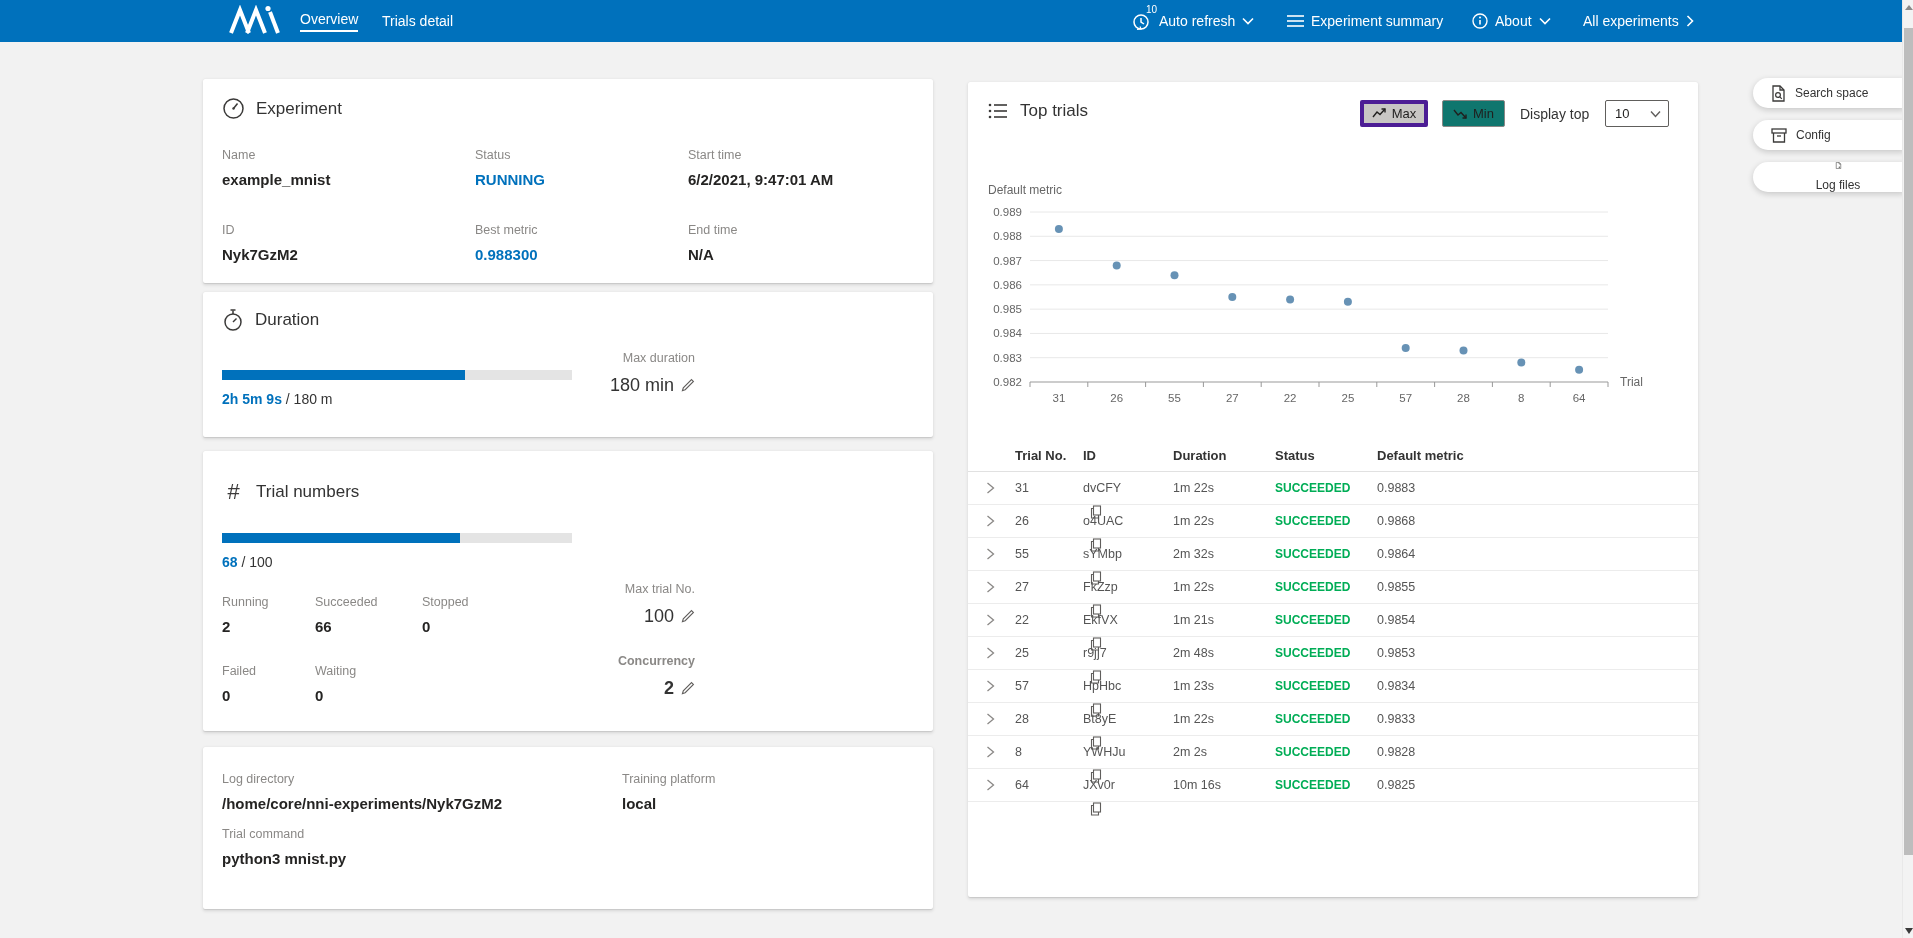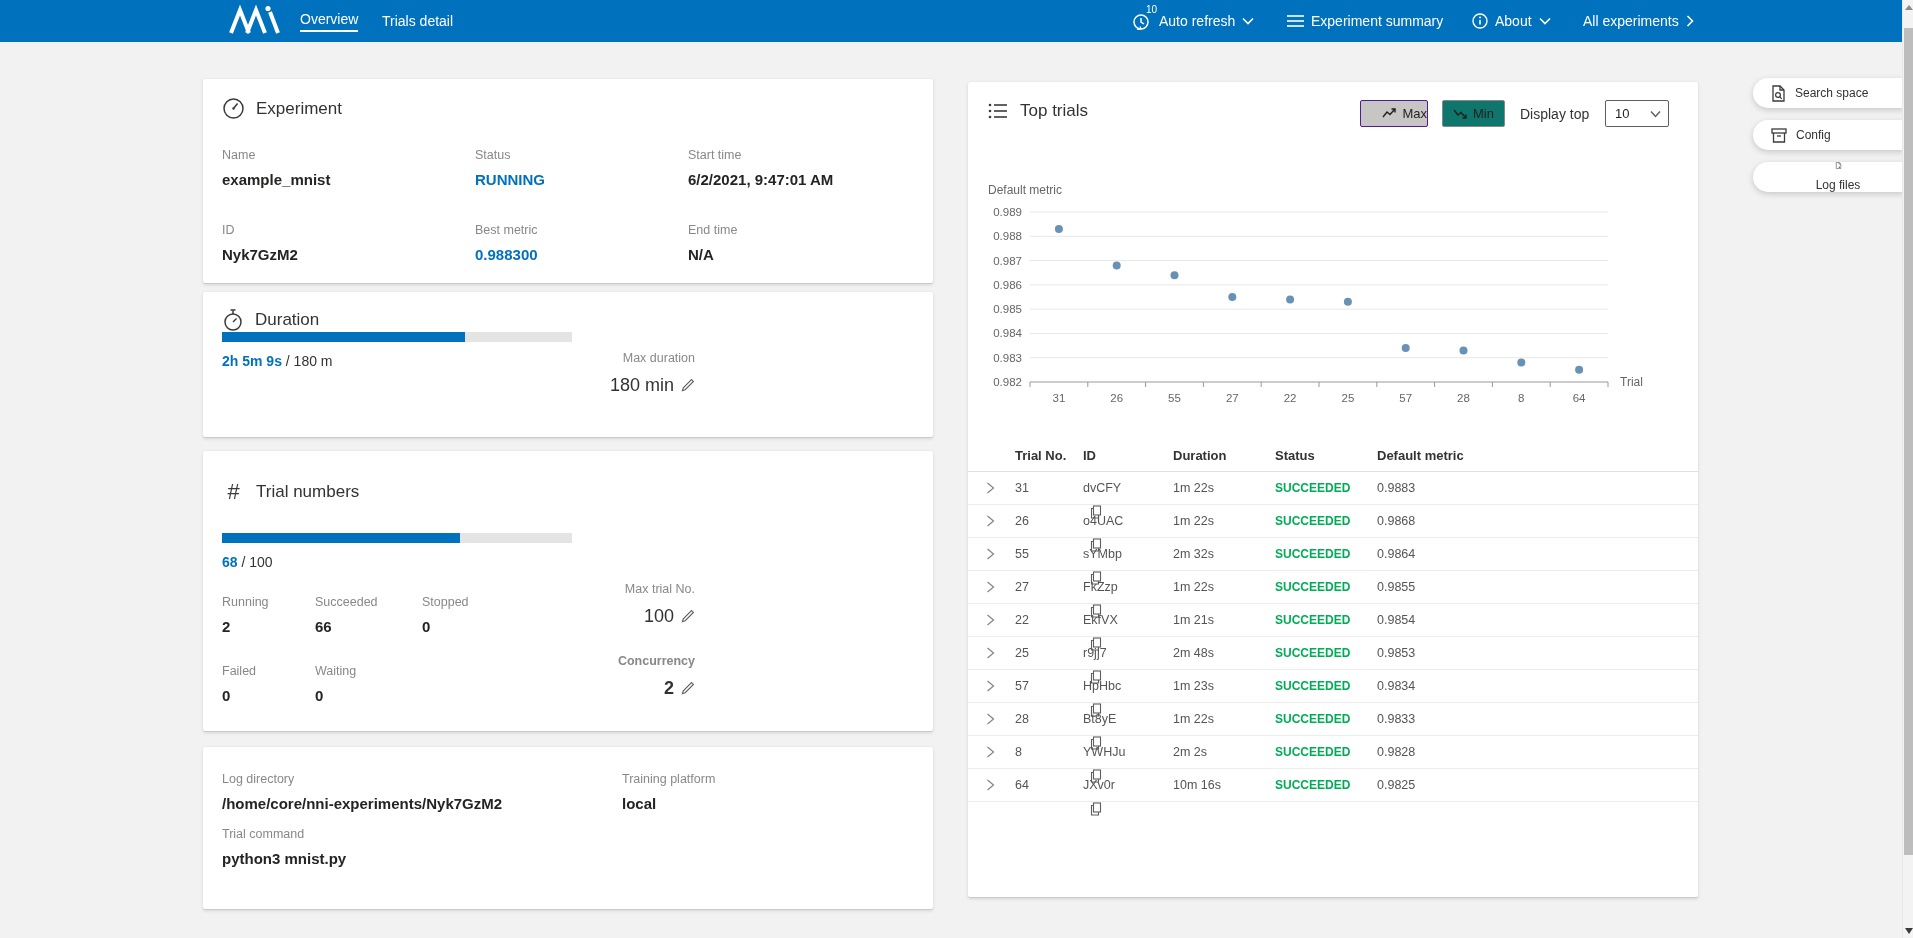--- a/index.html
+++ b/index.html
@@ -28,38 +28,38 @@
   .cardtitle{display:flex;align-items:center;gap:11px;font-size:17px;color:#333;font-weight:500;}
   .cardtitle svg{flex:0 0 auto;}
   .lbl{font-size:12.5px;color:var(--label);line-height:16px;}
   .val{font-size:15px;font-weight:700;color:var(--value);margin-top:7px;line-height:20px;}
   .val.accent{color:var(--accent);}
 
   .card-experiment{left:203px;top:79px;width:730px;height:204px;padding:18px 0 0 19px;}
   .fields{display:grid;grid-template-columns:253px 213px auto;row-gap:32px;margin-top:27px;}
 
   .card-duration{left:203px;top:292px;width:730px;height:145px;padding:16px 0 0 19px;}
-  .pwrap{width:350px;}
+  .pwrap{width:350px;margin-top:38px;}
   .pbar{width:350px;height:10px;background:#e4e4e4;}
   .pbar > div{height:100%;background:var(--accent);}
   .ptext{margin-top:11px;font-size:14px;color:#333;}
   .ptext b{color:var(--accent);font-weight:700;}
   .rightcol{position:absolute;left:380px;width:112px;text-align:right;}
   .rightcol .editrow{margin-top:9px;font-size:18px;color:#333;display:flex;justify-content:flex-end;align-items:center;gap:6px;}
 
   .card-trials{left:203px;top:451px;width:730px;height:280px;padding:28px 0 0 19px;}
   .stats{display:grid;grid-template-columns:93px 107px auto;row-gap:26px;margin-top:24px;width:350px;}
 
   .card-log{left:203px;top:747px;width:730px;height:162px;padding:24px 0 0 19px;}
   .loggrid{display:grid;grid-template-columns:400px auto;row-gap:12px;}
 
   
   .card-toptrials{left:968px;top:82px;width:730px;height:815px;padding:18px 0 0 19px;}
   .btn{position:absolute;height:27px;display:flex;align-items:center;justify-content:center;gap:6px;font-size:13px;color:#201f1e;border-radius:2px;cursor:pointer;}
-  .btn.sel{background:#c8c6c4;border:1px solid #4c1d95;justify-content:flex-end;}
+  .btn.sel{background:#c8c6c4;border:4px solid #4c1d95;}
   .btn.plain{background:#0f766e;border:1px solid #8a8886;}
   .displaytop{position:absolute;left:552px;top:24px;font-size:14px;color:#333;}
   .dropdown{position:absolute;left:637px;top:18px;width:64px;height:27px;border:1px solid #605e5c;border-radius:2px;display:flex;align-items:center;font-size:13px;color:#201f1e;padding-left:9px;cursor:pointer;background:#fff;}
   .dropdown svg{position:absolute;right:7px;top:9px;}
 
   .chartbox{position:absolute;left:0;top:96px;width:730px;height:250px;}
 
   .ttable{position:absolute;left:0;top:358px;width:730px;}
   .thead{position:relative;height:32px;border-bottom:1px solid #e1e1e1;font-size:13px;font-weight:700;color:#333;}
   .thead span{position:absolute;top:0;line-height:32px;}

